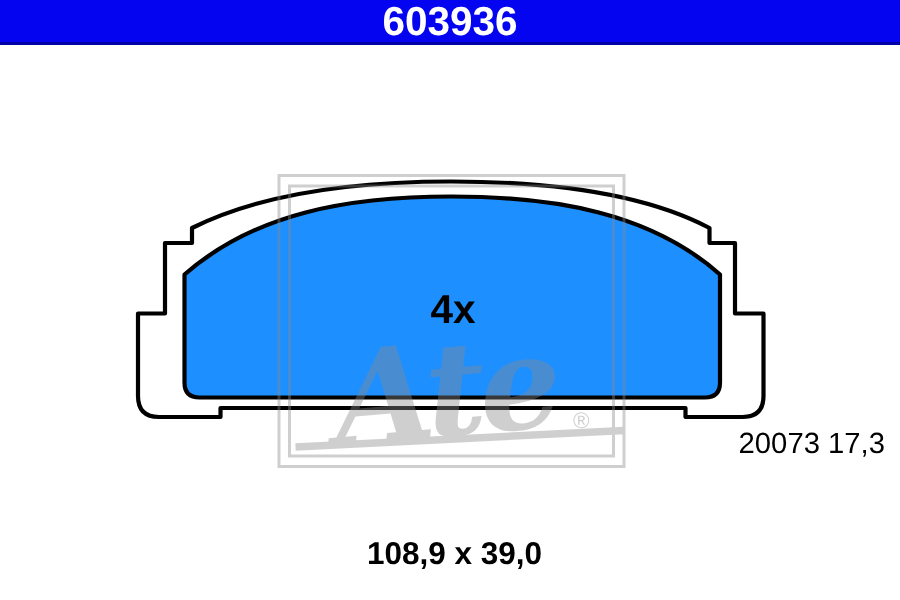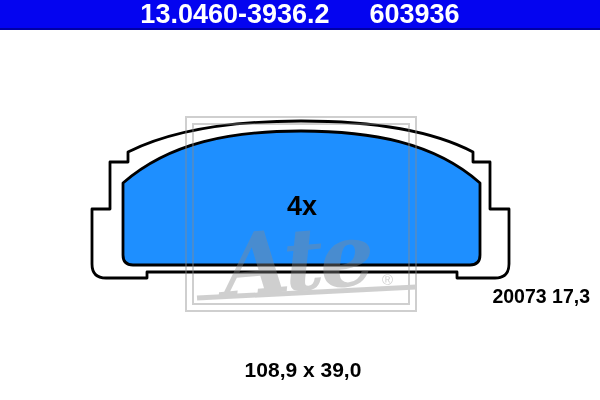--- a/index.html
+++ b/index.html
@@ -27,35 +27,34 @@
     position: absolute; top: 0; left: 0;
     width: 600px; height: 400px;
   }
   .qty-label {
     position: absolute; top: 191px; left: 252px; width: 100px;
     text-align: center;
     font-weight: bold; font-size: 27px; color: #000;
   }
   .batch-label {
     position: absolute; top: 285px; right: 10px;
-    font-weight: bold; font-size: 19.5px; color: #000;
+    font-weight: normal; font-size: 19.5px; color: #000;
     white-space: nowrap;
   }
   .dims-label {
     position: absolute; top: 358px; left: 3px; width: 600px;
     text-align: center;
     font-weight: bold; font-size: 21px; color: #000;
     white-space: nowrap;
   }
 </style>
 </head>
 <body>
 
 <div class="header-bar">
-  <span>13.0460-3936.2</span>
   <span>603936</span>
 </div>
 
 <svg class="diagram-svg" viewBox="0 0 600 400">
 
   <path d="M128,152
            C172,130 233,121 301,121
            C369,121 431,130 473,152
            L473,162 L490,162 L490,209 L509,209 L509,264
            Q509,278 495,278

